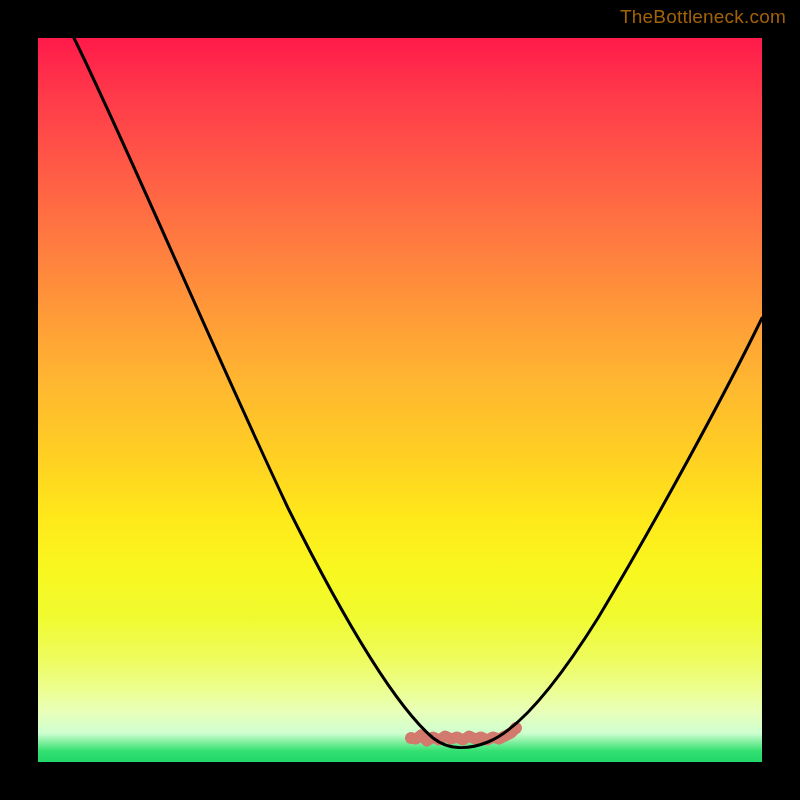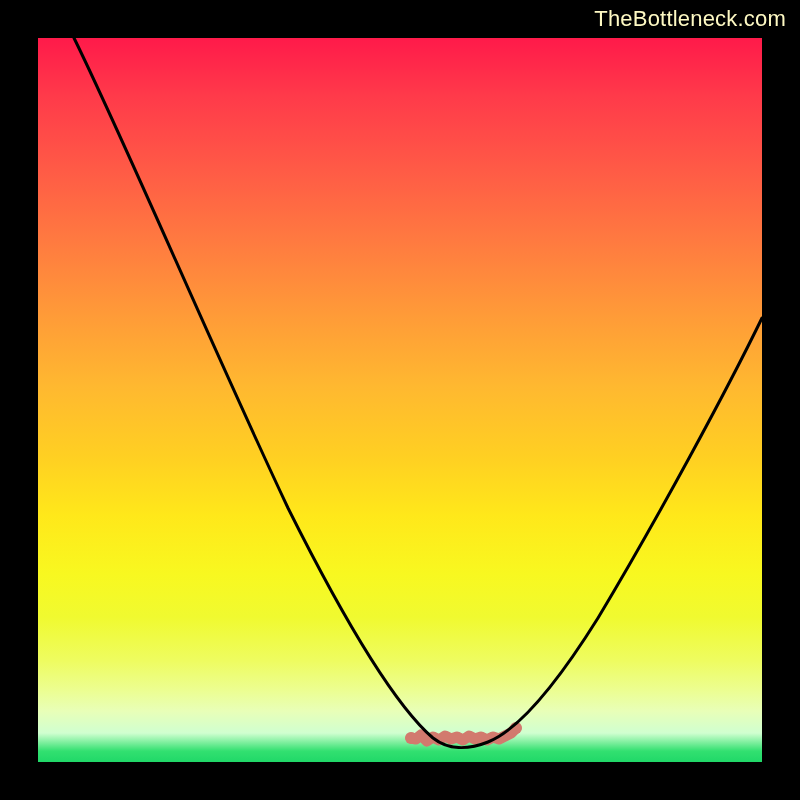--- a/index.html
+++ b/index.html
@@ -8,23 +8,23 @@
     position: relative;
     width: 800px;
     height: 800px;
     background: #000;
   }
   .watermark {
     position: absolute;
     top: 6px;
     right: 14px;
     font-family: Arial, Helvetica, sans-serif;
-    font-size: 22px;
+    font-size: 19px;
     font-weight: 500;
-    color: #fef9c3;
+    color: #a16207;
     letter-spacing: 0.2px;
     z-index: 10;
   }
   .plot-area {
     position: absolute;
     left: 38px;
     top: 38px;
     width: 724px;
     height: 724px;
   }

